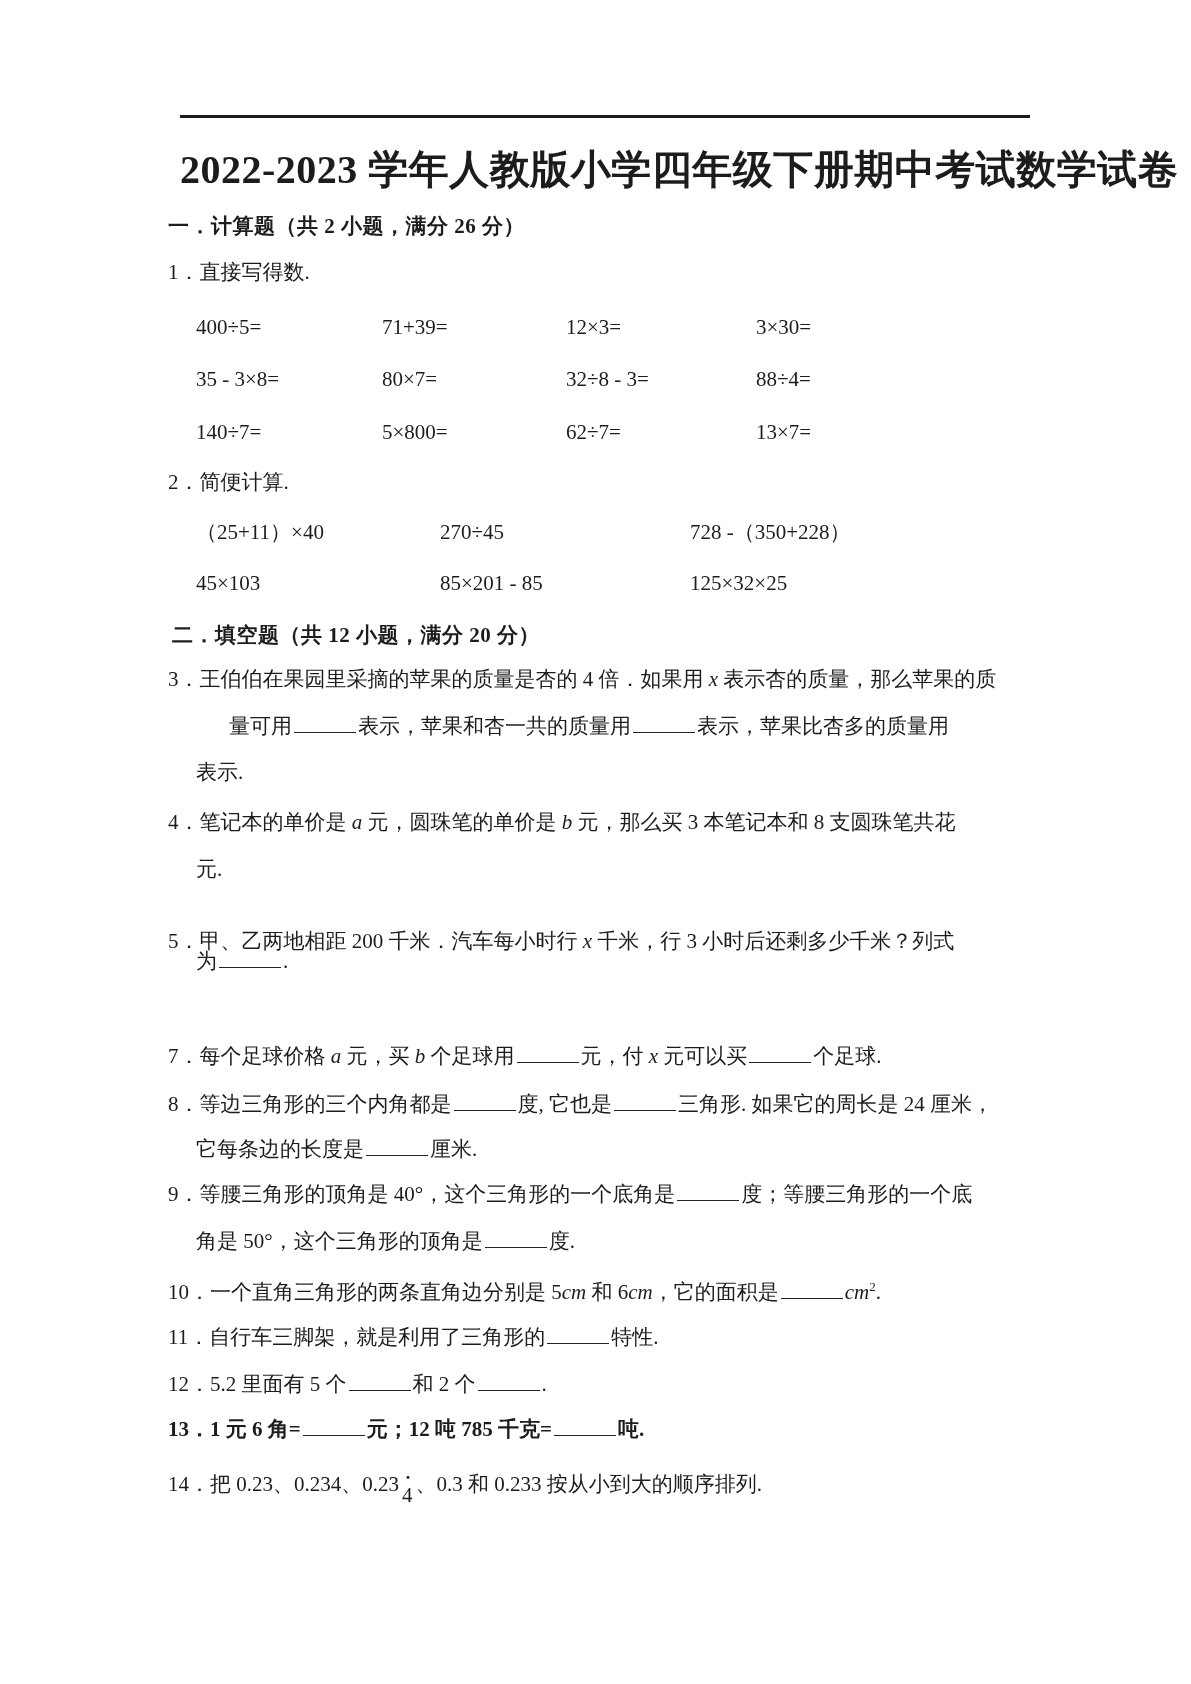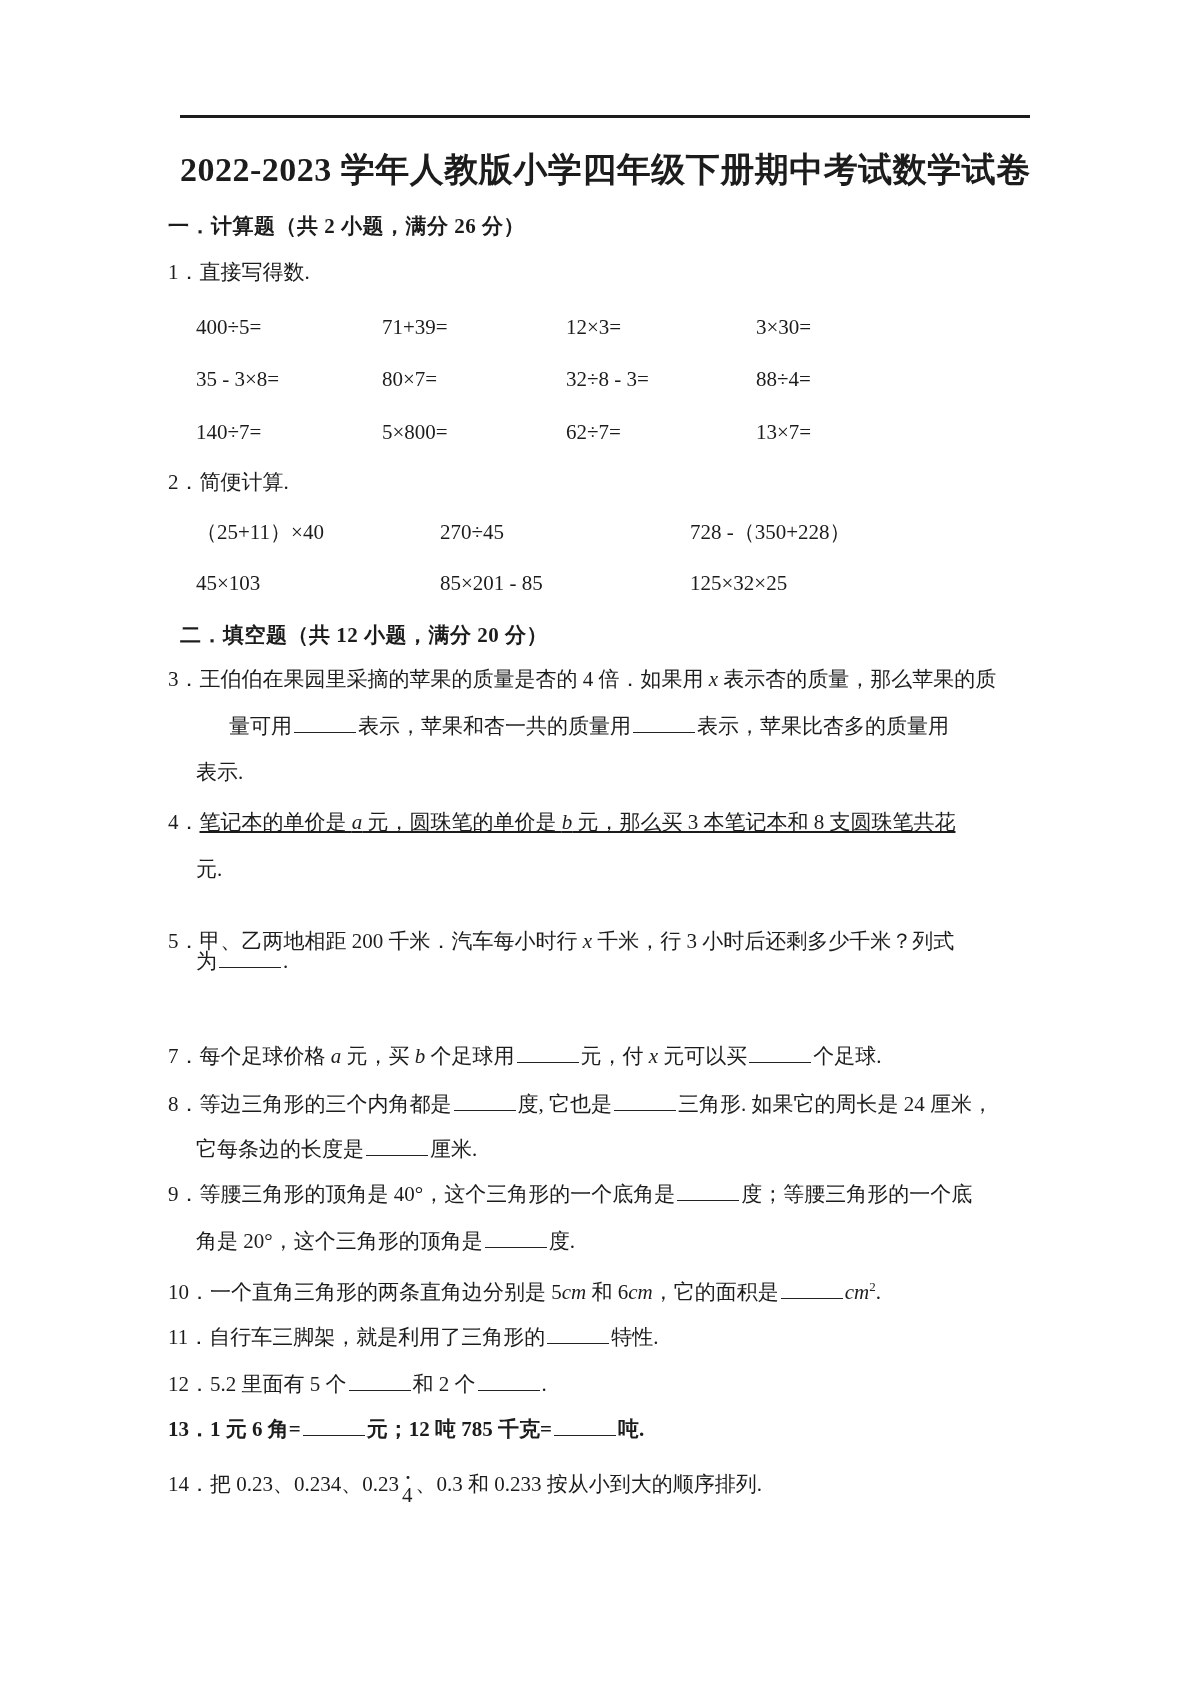--- a/index.html
+++ b/index.html
@@ -27,21 +27,21 @@
     position: absolute;
     white-space: nowrap;
     line-height: 26px;
   }
   .title {
     left: 180px;
     top: 152px;
     width: 850px;
     text-align: right;
     font-weight: bold;
-    font-size: 34px;
+    font-size: 40px;
     line-height: 36px;
     letter-spacing: 0.5px;
   }
   .heading { font-weight: bold; letter-spacing: 0.5px; }
   .num { display: inline-block; min-width: 28px; }
   .cexp { position: absolute; top: 0; }
   .blank {
     display: inline-block;
     width: 62px;
     height: 3px;
@@ -104,33 +104,33 @@
     <span class="cexp" style="left:0px">（25+11）×40</span>
     <span class="cexp" style="left:244px">270÷45</span>
     <span class="cexp" style="left:494px">728 -（350+228）</span>
   </div>
   <div class="line" style="left:196px; top:570px; width:840px;">
     <span class="cexp" style="left:0px">45×103</span>
     <span class="cexp" style="left:244px">85×201 - 85</span>
     <span class="cexp" style="left:494px">125×32×25</span>
   </div>
 
-  <div class="line heading" style="left:180px; top:622px;">二．填空题（共 12 小题，满分 20 分）</div>
+  <div class="line heading" style="left:172px; top:622px;">二．填空题（共 12 小题，满分 20 分）</div>
 
   <div class="line" style="left:168px; top:666px;">
     <span class="num">3．</span><span>王伯伯在果园里采摘的苹果的质量是杏的 4 倍．如果用 </span><span class="v">x</span><span> 表示杏的质量，那么苹果的质</span>
   </div>
   <div class="line" style="left:196px; top:713px;margin-left:33px;">
     <span>量可用</span><span class="blank"></span><span>表示，苹果和杏一共的质量用</span><span class="blank"></span><span>表示，苹果比杏多的质量用</span>
   </div>
   <div class="line" style="left:196px; top:759px;">
     <span>表示.</span>
   </div>
 
-  <div class="line" style="left:168px; top:809px;text-decoration:underline;">
+  <div class="line" style="left:168px; top:809px;">
     <span class="num">4．</span><span>笔记本的单价是 </span><span class="v">a</span><span> 元，圆珠笔的单价是 </span><span class="v">b</span><span> 元，那么买 3 本笔记本和 8 支圆珠笔共花</span>
   </div>
   <div class="line" style="left:196px; top:856px;">
     <span>元.</span>
   </div>
 
   <div class="line" style="left:168px; top:928px;">
     <span class="num">5．</span><span>甲、乙两地相距 200 千米．汽车每小时行 </span><span class="v">x</span><span> 千米，行 3 小时后还剩多少千米？列式</span>
   </div>
   <div class="line" style="left:196px; top:948px;">
@@ -146,21 +146,21 @@
     <span class="num">8．</span><span>等边三角形的三个内角都是</span><span class="blank"></span><span>度, 它也是</span><span class="blank"></span><span>三角形. 如果它的周长是 24 厘米，</span>
   </div>
   <div class="line" style="left:196px; top:1136px;">
     <span>它每条边的长度是</span><span class="blank"></span><span>厘米.</span>
   </div>
 
   <div class="line" style="left:168px; top:1181px;">
     <span class="num">9．</span><span>等腰三角形的顶角是 40°，这个三角形的一个底角是</span><span class="blank"></span><span>度；等腰三角形的一个底</span>
   </div>
   <div class="line" style="left:196px; top:1228px;">
-    <span>角是 20°，这个三角形的顶角是</span><span class="blank"></span><span>度.</span>
+    <span>角是 50°，这个三角形的顶角是</span><span class="blank"></span><span>度.</span>
   </div>
 
   <div class="line" style="left:168px; top:1274px;">
     <span class="num">10．</span><span>一个直角三角形的两条直角边分别是 5</span><span class="v">cm</span><span> 和 6</span><span class="v">cm</span><span>，它的面积是</span><span class="blank"></span><span class="v">cm</span><sup>2</sup><span>.</span>
   </div>
 
   <div class="line" style="left:168px; top:1324px;">
     <span class="num">11．</span><span>自行车三脚架，就是利用了三角形的</span><span class="blank"></span><span>特性.</span>
   </div>
 

